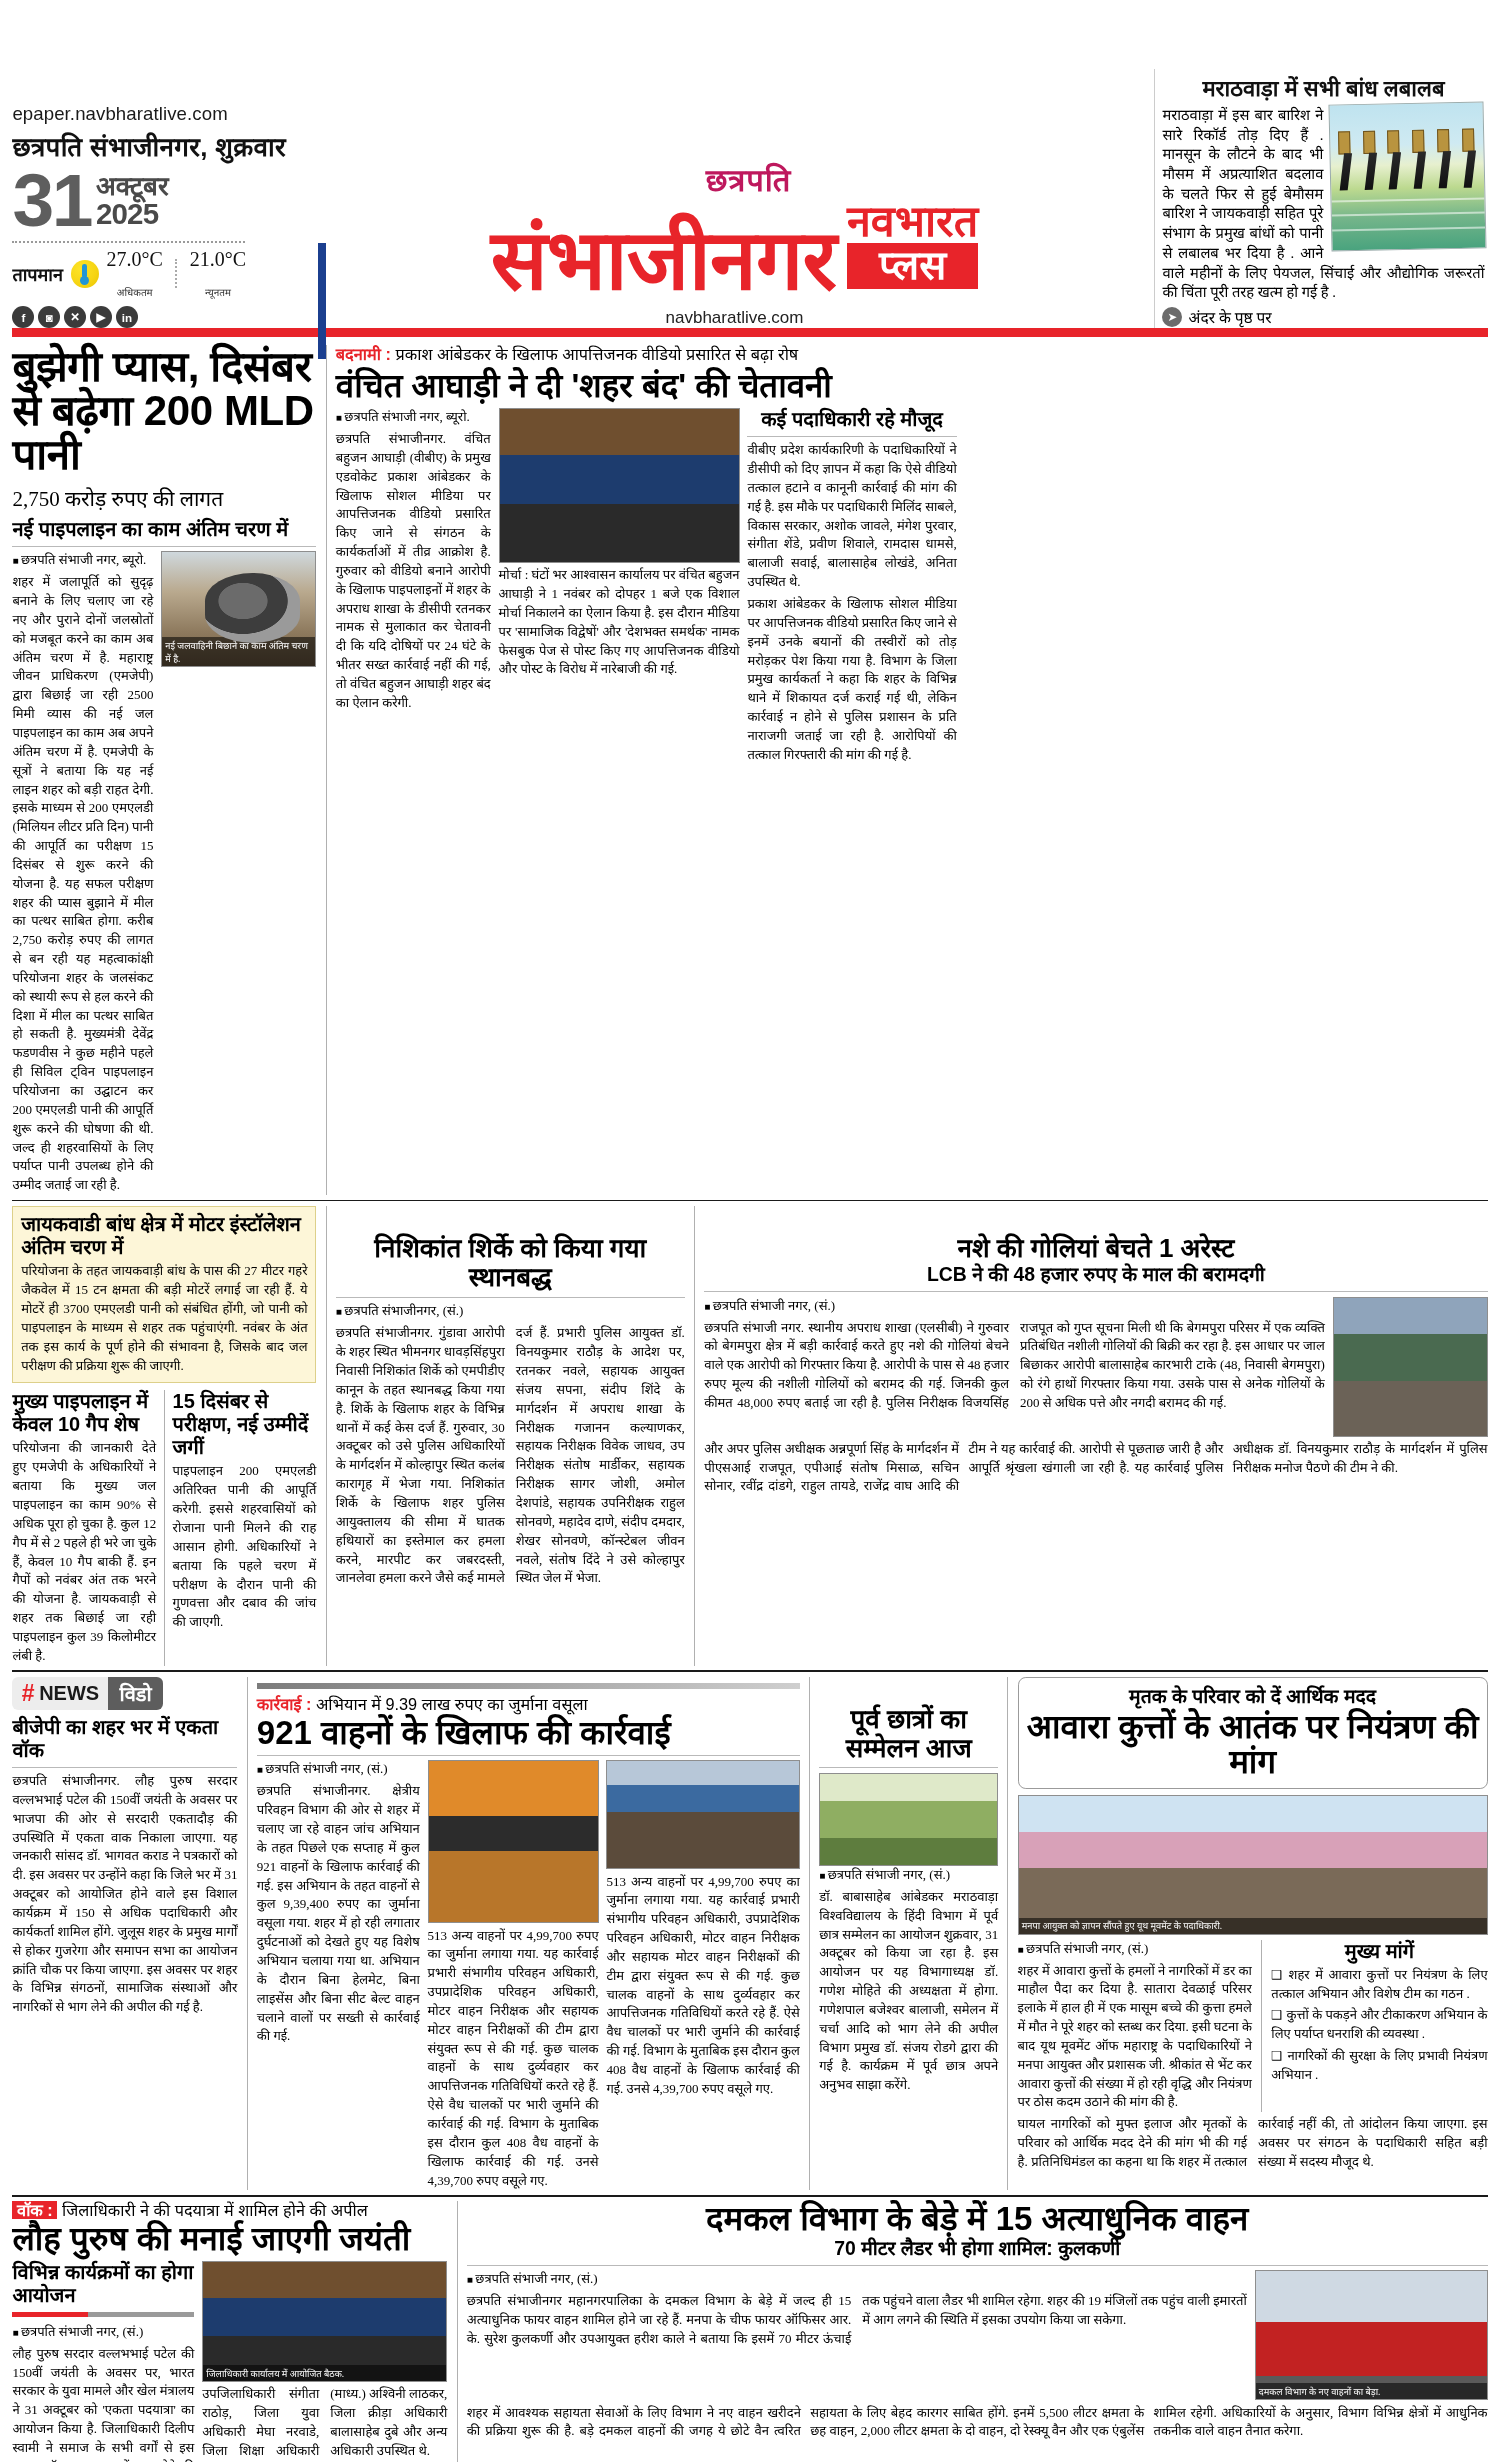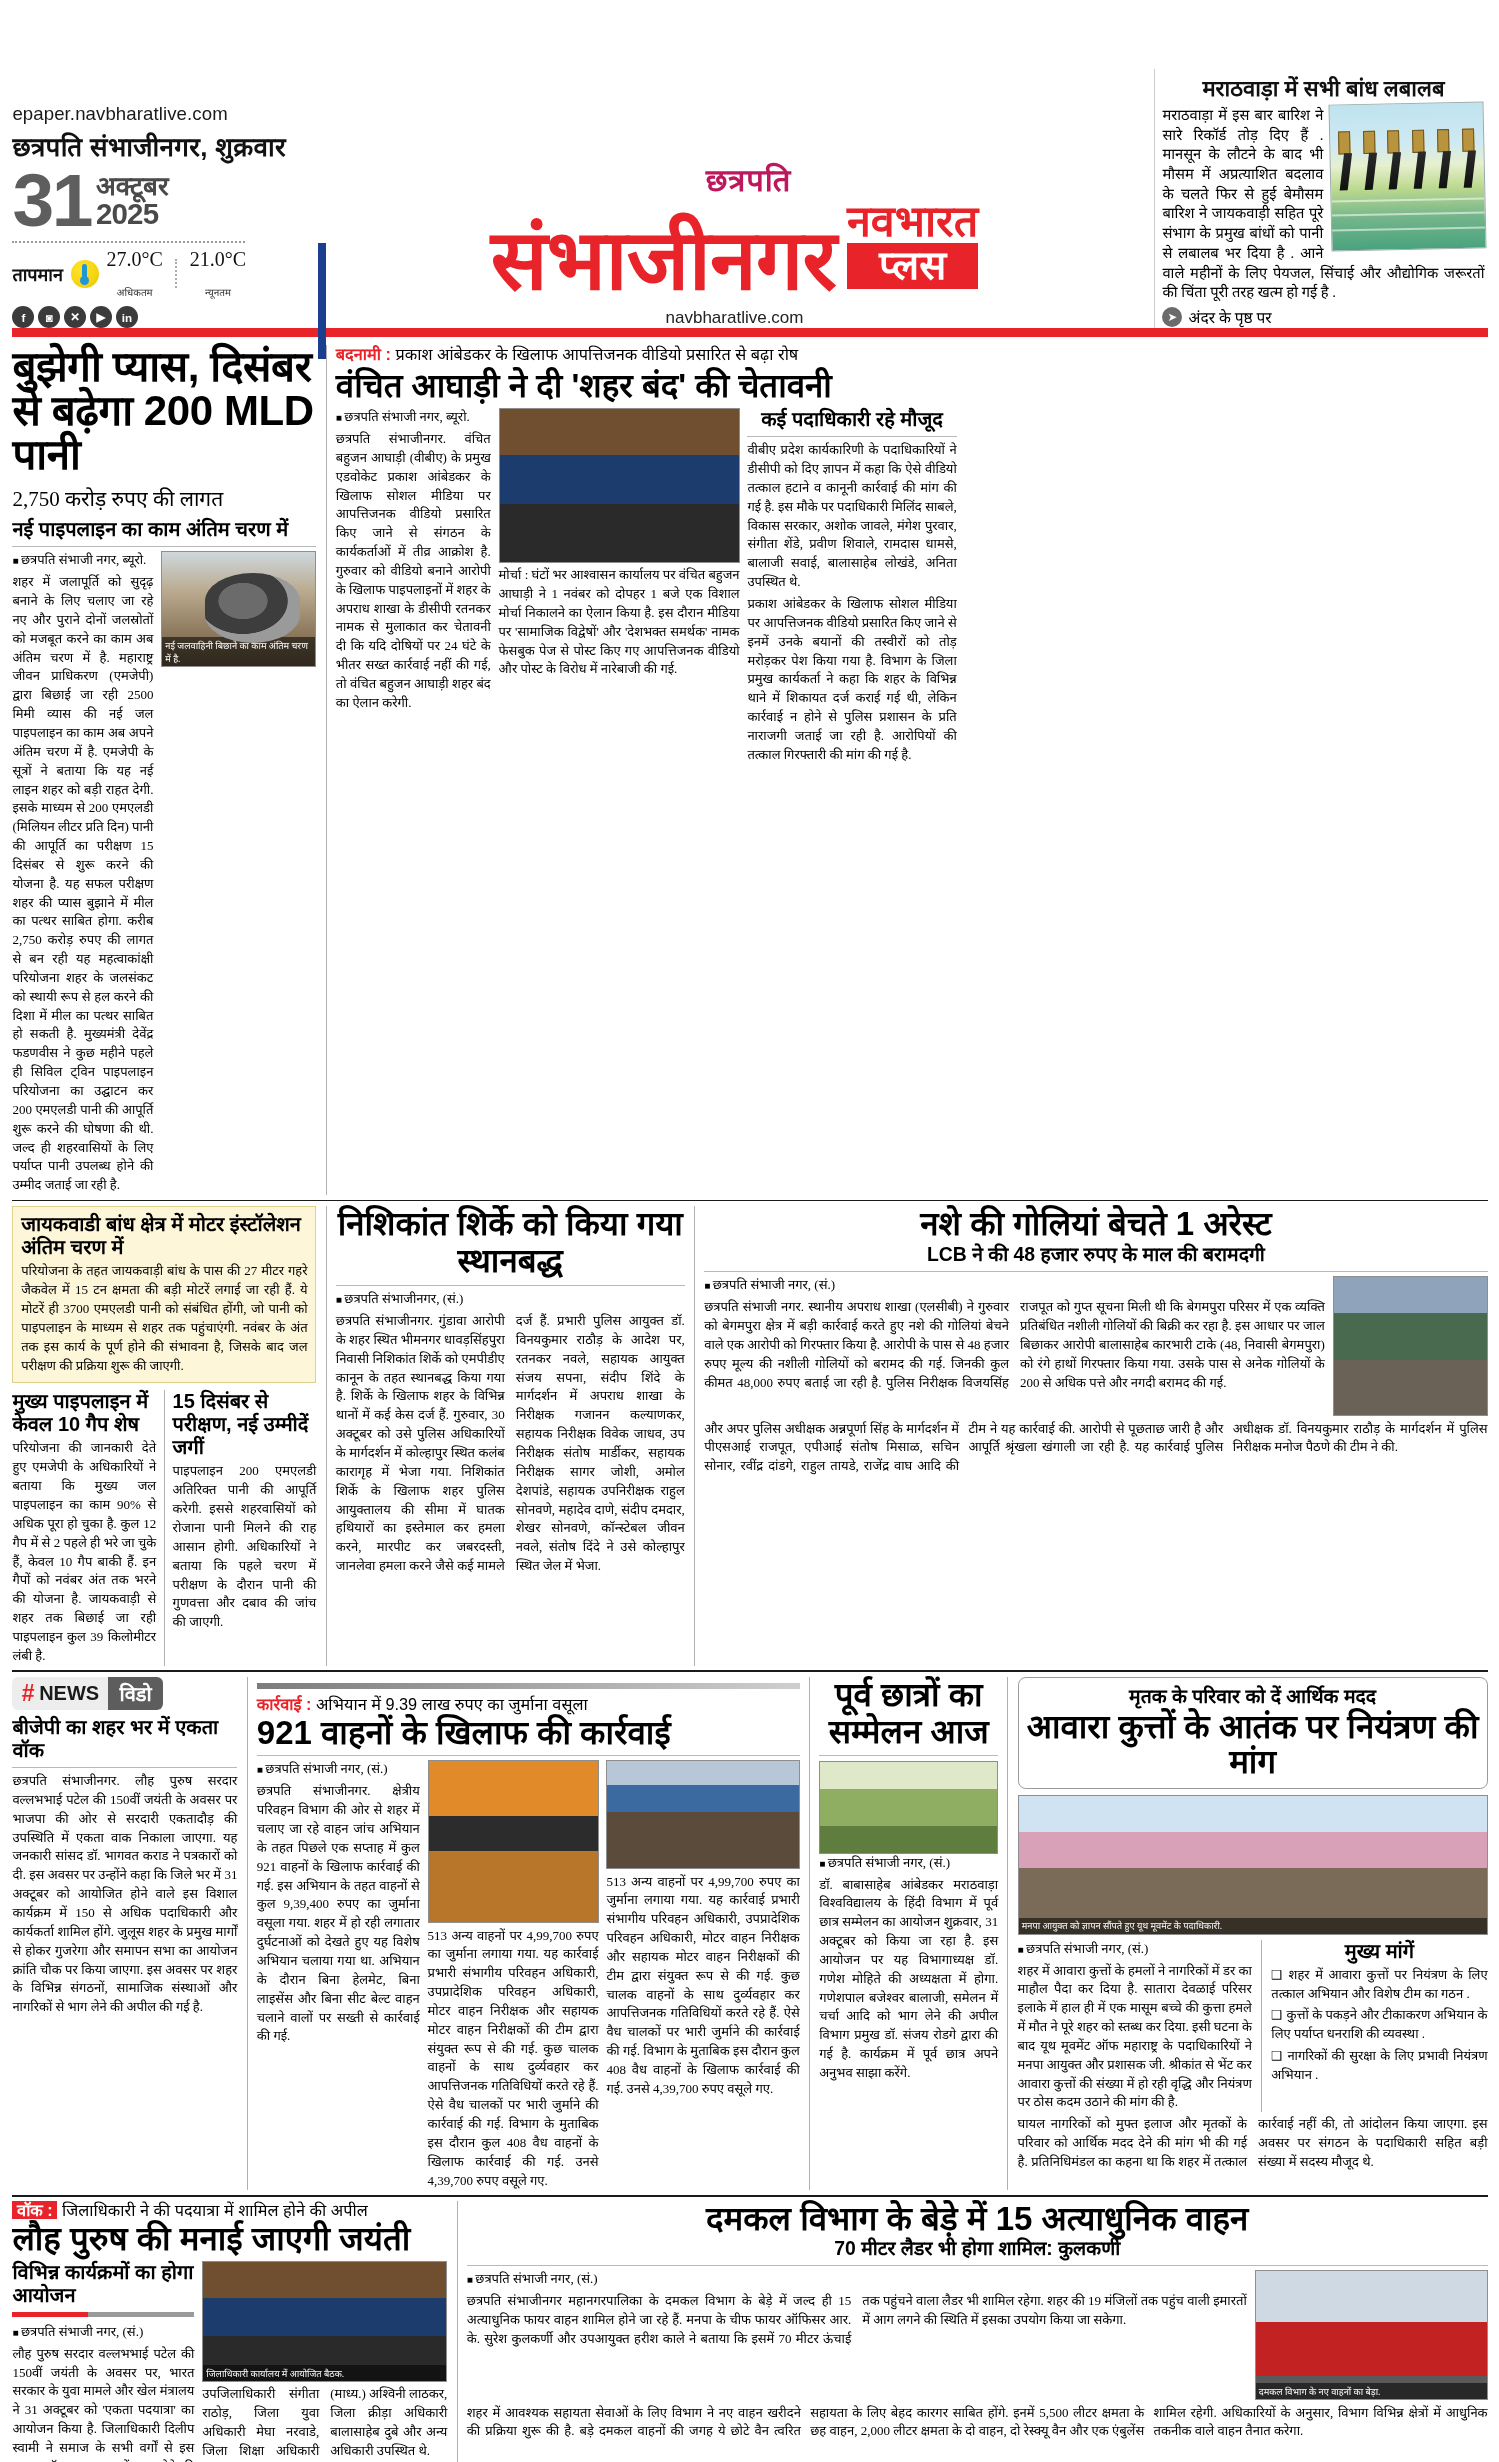--- a/index.html
+++ b/index.html
@@ -66,21 +66,21 @@
   .cols { display: flex; padding: 0 12.4px; gap: 9.3px; }
   .colA { width: 304px; flex: 0 0 304px; }
   .colB { width: 349px; flex: 0 0 349px; }
   .vsep { width: 0.8px; background: #b0b0b0; flex: 0 0 0.8px; }
 
   
   .kicker { font-family: "Liberation Sans", sans-serif; font-size: 16.3px; line-height:1.2; }
   .kicker .tag { color: #e8242a; font-weight: 800; }
   .hl-xl { font-family: "Liberation Sans", sans-serif; font-weight: 800; font-size: 42px; line-height: 1.05; letter-spacing: -0.4px; }
   .hl-lg { font-family: "Liberation Sans", sans-serif; font-weight: 800; font-size: 33px; line-height: 1.08; }
-  .hl-md { font-family: "Liberation Sans", sans-serif; font-weight: 700; font-size: 33px; line-height: 1.12; }
+  .hl-md { font-family: "Liberation Sans", sans-serif; font-weight: 700; font-size: 26px; line-height: 1.12; margin-top: 28px; }
   .hl-sm { font-family: "Liberation Sans", sans-serif; font-weight: 700; font-size: 20px; line-height: 1.15; }
   .deck { font-family: "Liberation Serif", serif; font-size: 21px; line-height: 1.2; margin-top: 4.7px;}
   .deck2 { font-family: "Liberation Sans", sans-serif; font-size: 19.4px; font-weight:600; line-height:1.2; }
   .byline { font-size: 13px; line-height: 1.45; }
   .bullet::before { content:"■ "; font-size: 10px; }
   .body { font-size: 13px; line-height: 1.45; text-align: justify; margin-top: 3.1px; }
   .body.two { column-count: 2; column-gap: 11px; }
   .body.three { column-count: 3; column-gap: 9.3px; }
 
   

